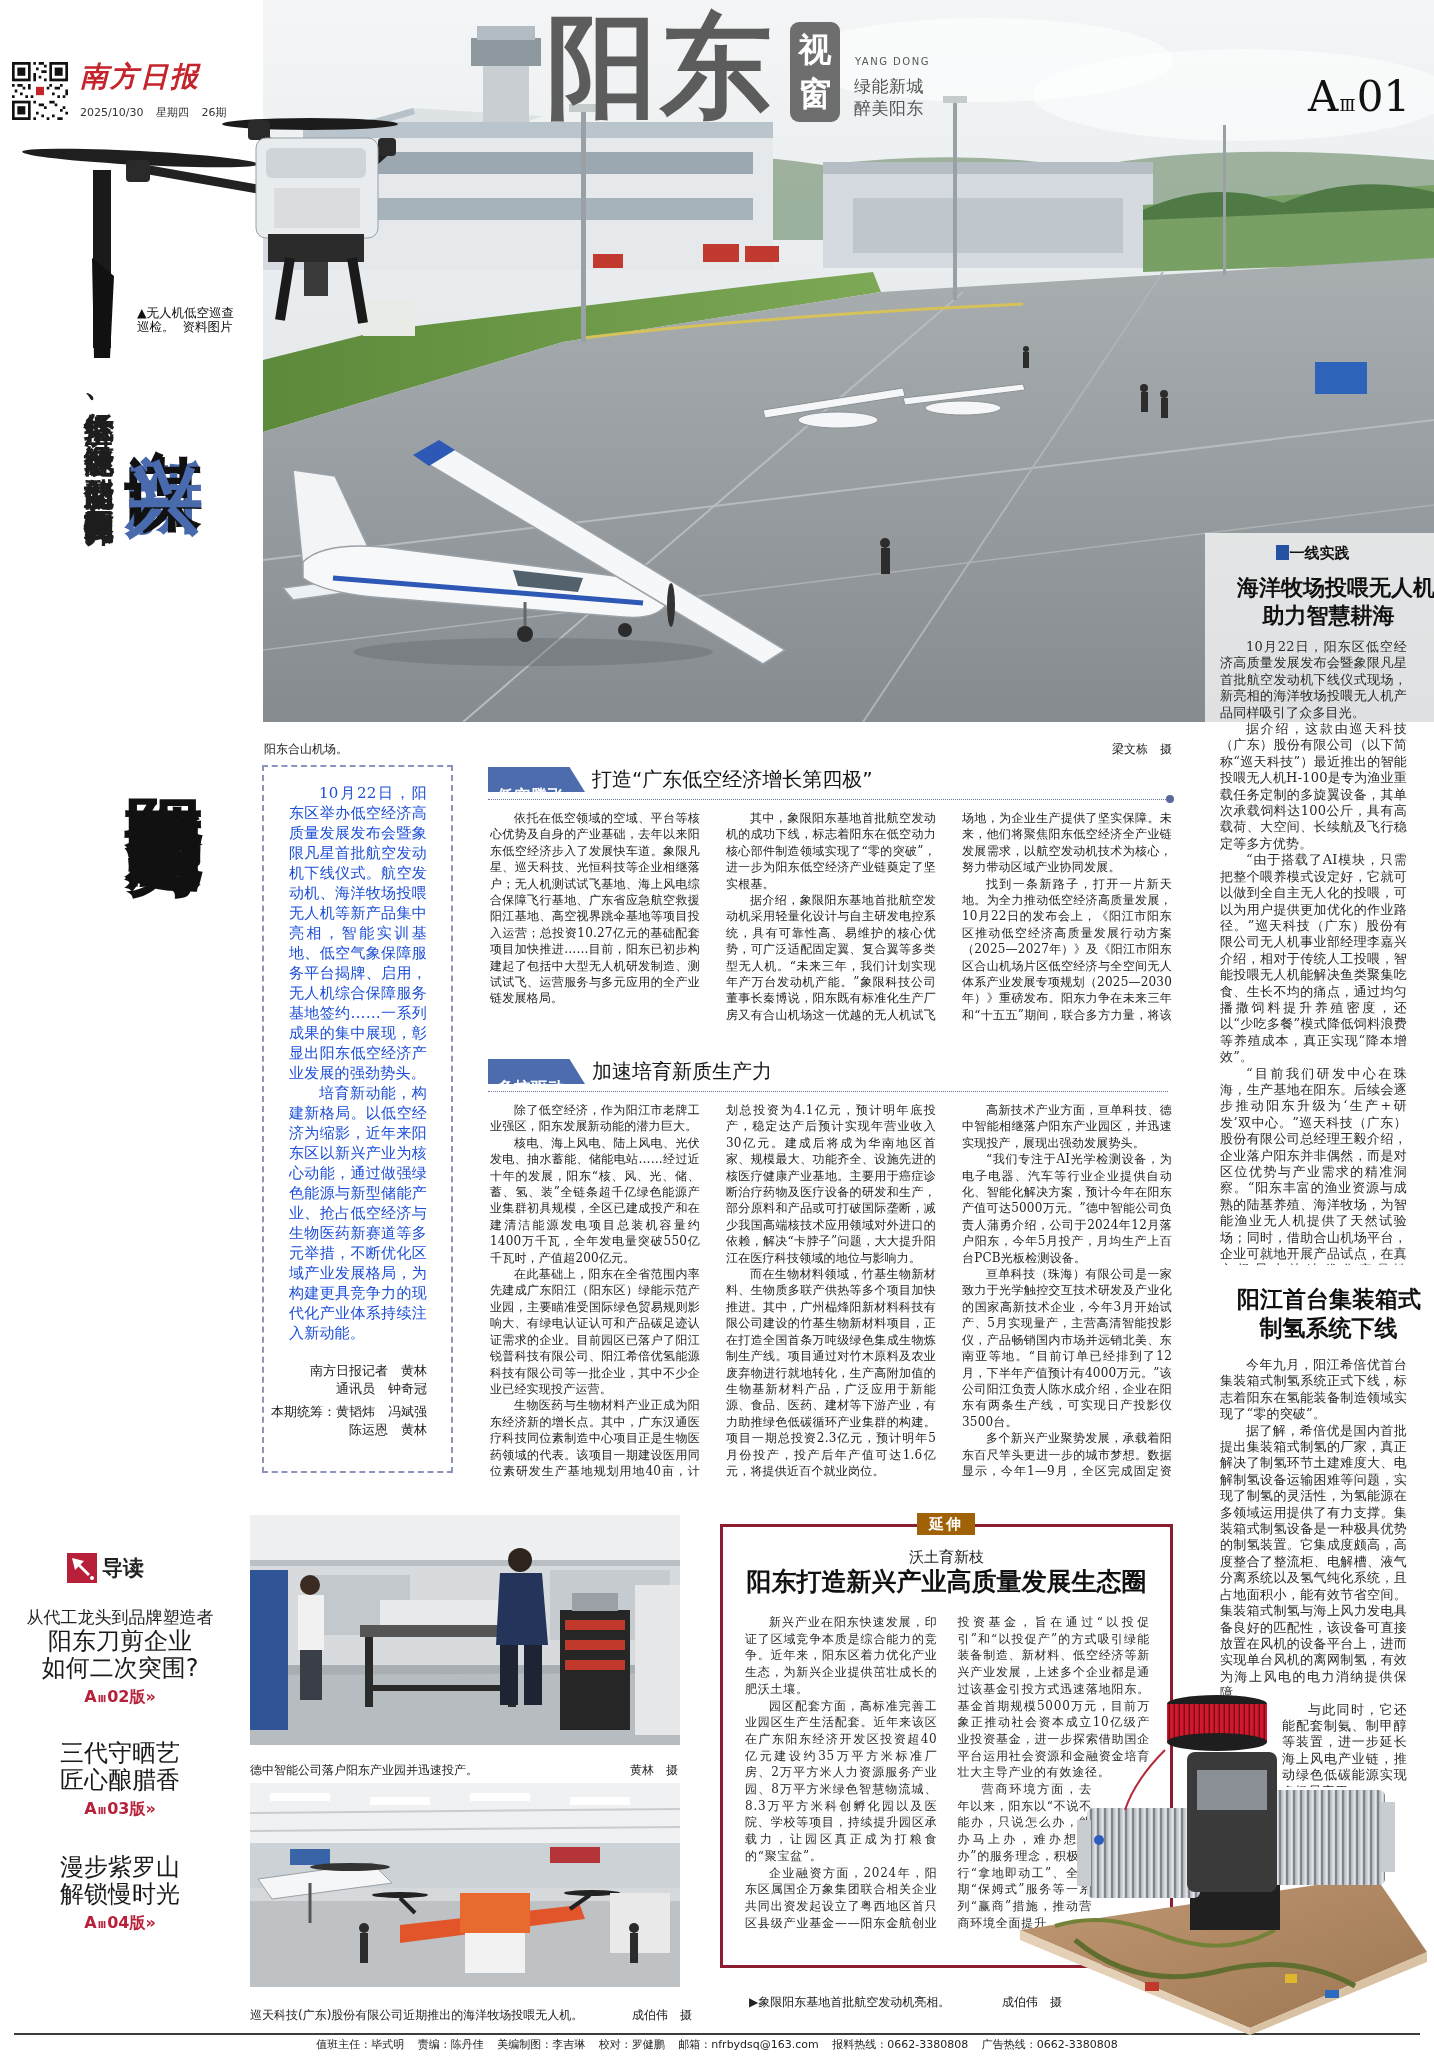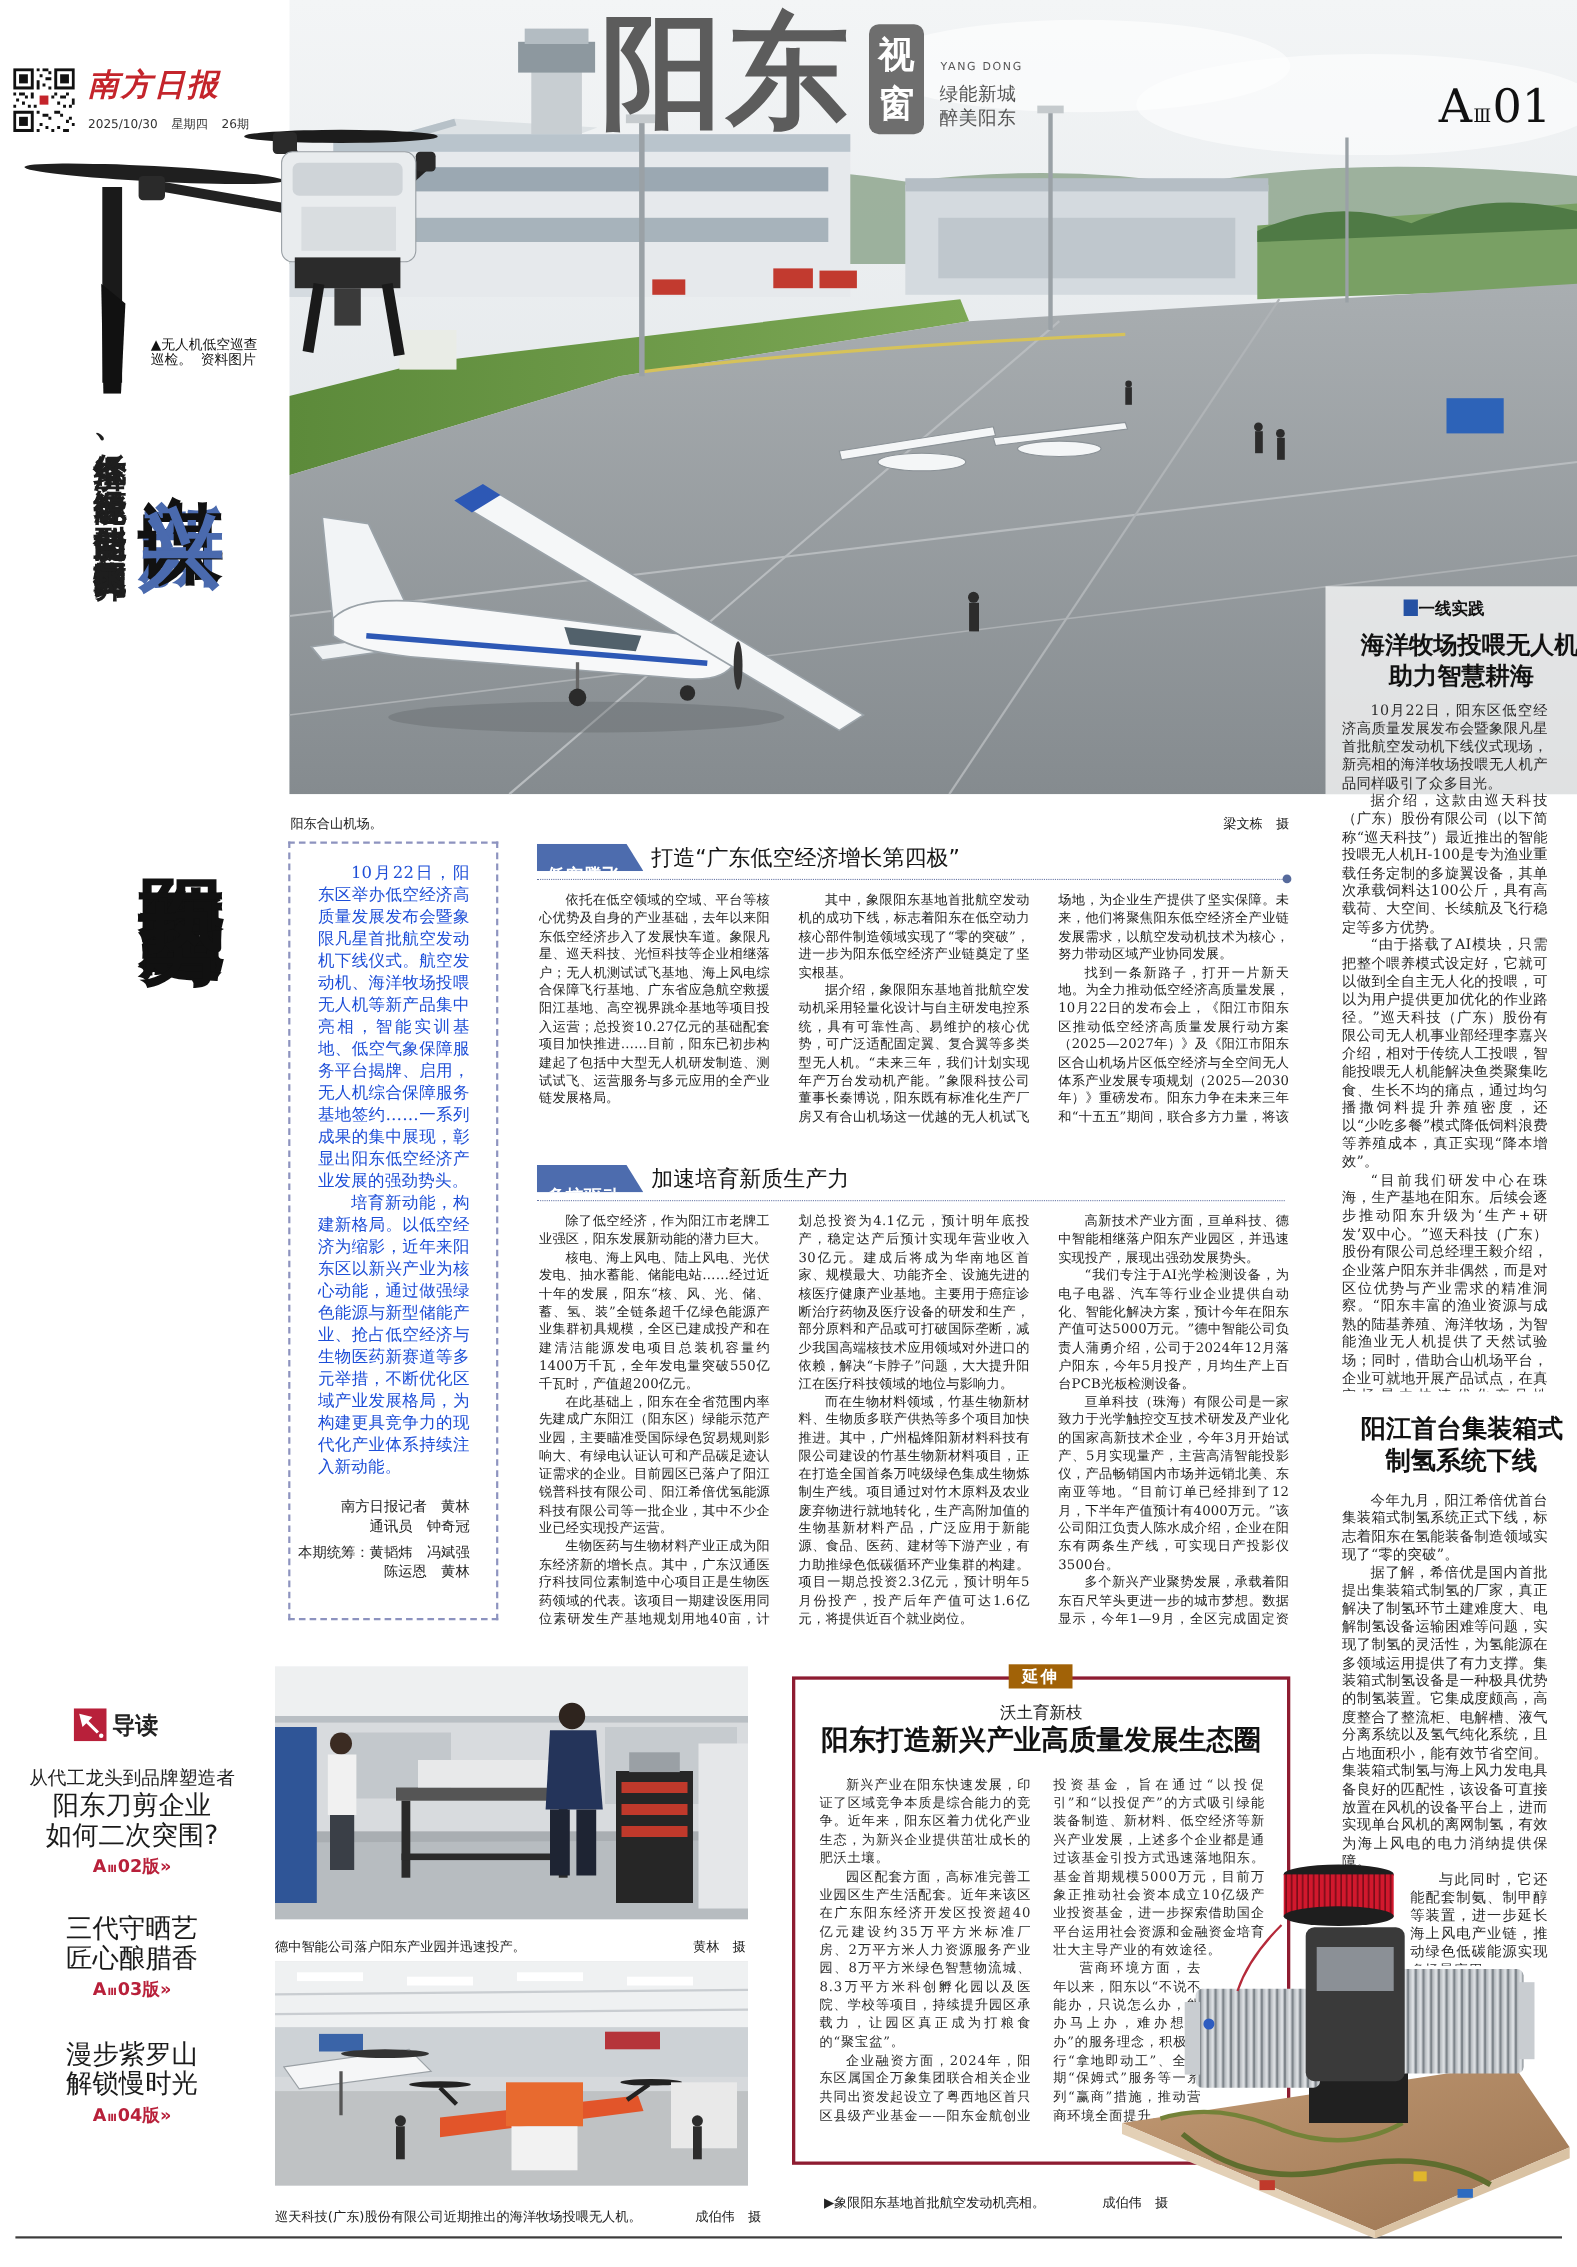--- a/index.html
+++ b/index.html
@@ -463,13 +463,22 @@
       <ellipse cx="202" cy="14" rx="50" ry="9" fill="#1e1e1e"></ellipse>
       <rect x="152" y="14" width="100" height="38" fill="url(#pFilter)"></rect>
       <ellipse cx="202" cy="52" rx="50" ry="9" fill="#1e1e1e"></ellipse>
       <path d="M150 60 Q120 90 110 120" stroke="#b52a3a" stroke-width="2" fill="none"></path>
     </svg>
   </div>
   <div class="abs cap" style="left:749px;top:1983px">▶象限阳东基地首批航空发动机亮相。</div>
   <div class="abs cap" style="left:1002px;top:1983px;z-index:4">成伯伟　摄</div>
 
   <div class="abs footer-rule"></div>
+  <div class="abs footer">
+    <span>值班主任：毕式明</span>
+    <span>责编：陈丹佳</span>
+    <span>美编制图：李吉琳</span>
+    <span>校对：罗健鹏</span>
+    <span>邮箱：nfrbydsq@163.com</span>
+    <span>报料热线：0662-3380808</span>
+    <span>广告热线：0662-3380808</span>
+  </div>
 </div>
 
 </body></html>

